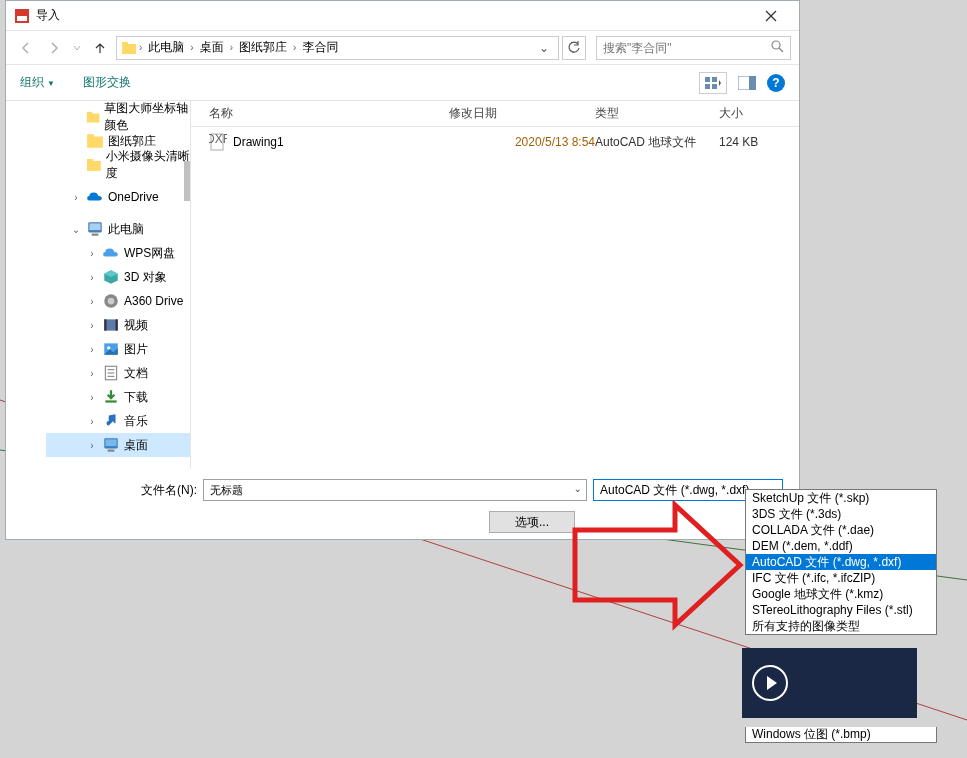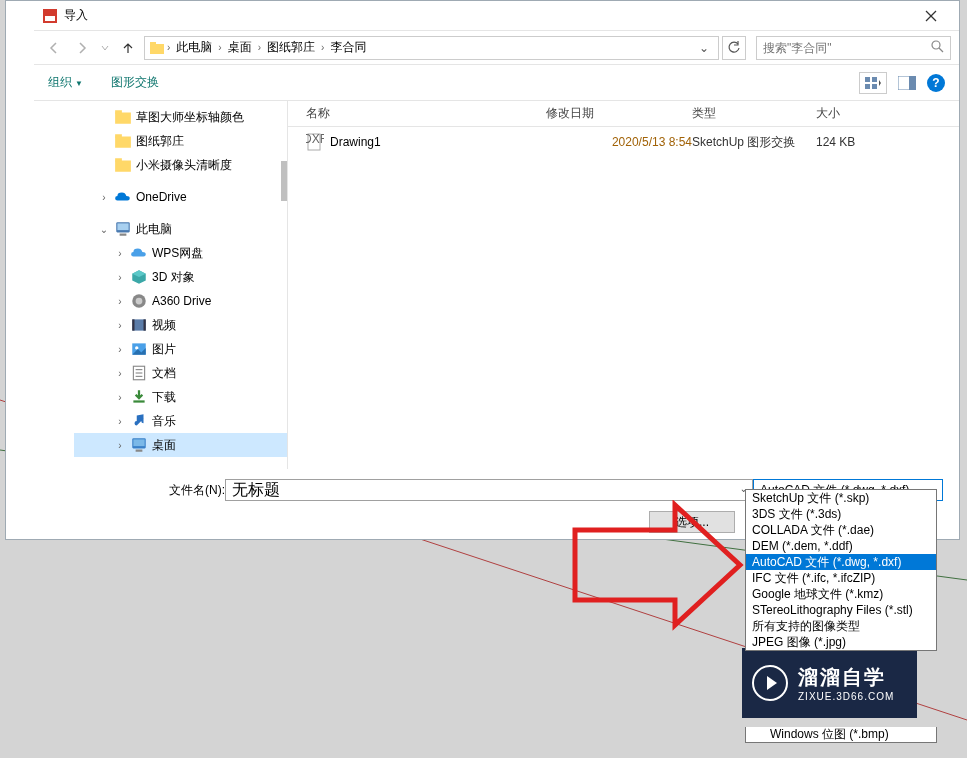--- a/index.html
+++ b/index.html
@@ -4,26 +4,25 @@
   <style>
     * { margin: 0; padding: 0; box-sizing: border-box; font-family: "Microsoft YaHei", Tahoma, sans-serif; font-size: 12px; }
     body { background: #d4d4d4; width: 967px; height: 758px; position: relative; overflow: hidden; }
     
     .perspective-lines { position: absolute; top: 0; left: 0; width: 100%; height: 100%; z-index: 0; }
     
     .dialog {
       position: absolute;
       top: 0;
       left: 5px;
-      width: 955px;
+      width: 795px;
       height: 540px;
       background: #fff;
       border: 1px solid #9faab3;
       z-index: 10;
-      padding-left: 28px;
     }
     
     .titlebar {
       height: 30px;
       display: flex;
       align-items: center;
       padding: 0 8px;
       background: #fff;
       border-bottom: 1px solid #e5e5e5;
     }
@@ -142,30 +141,31 @@
     .fr-type { width: 124px; color: #333; }
     .fr-size { width: 80px; color: #333; }
     .file-icon-dxf { width: 18px; height: 18px; }
     
     .bottom-area {
       padding: 10px 16px;
     }
     .filename-row {
       display: flex;
       align-items: center;
+      gap: 6px;
     }
     .filename-label { width: 175px; text-align: right; }
     .filename-input {
       flex: 1;
       height: 22px;
       border: 1px solid #a0a0a0;
       padding: 0 6px;
       position: relative;
     }
-    .filename-input input { border: none; outline: none; width: 100%; height: 100%; font-size: 16px; }
+    .filename-input input { border: none; outline: none; width: 100%; height: 100%; font-size: 11px; }
     .filename-input .dd-arrow { position: absolute; right: 4px; top: 3px; color: #555; font-size: 10px; }
     .filetype-select {
       width: 190px;
       height: 22px;
       border: 1px solid #0078d7;
       background: #fff;
       display: flex;
       align-items: center;
       padding: 0 6px;
       position: relative;
@@ -523,21 +523,21 @@
         <div class="fr-name">
           <span class="file-icon-dxf">
             <svg viewBox="0 0 18 18">
                 <rect x="2" y="1" width="12" height="16" fill="#fff" stroke="#aaa"></rect>
                 <text x="9" y="10" font-size="5" fill="#666" text-anchor="middle">DXF</text>
               </svg>
           </span>
           <span>Drawing1</span>
         </div>
         <div class="fr-date">2020/5/13 8:54</div>
-        <div class="fr-type">SketchUp 图形交换</div>
+        <div class="fr-type">AutoCAD 地球文件</div>
         <div class="fr-size">124 KB</div>
       </div>
     </div>
   </div>
 
   <div class="bottom-area">
     <div class="filename-row">
       <span class="filename-label">文件名(N):</span>
       <div class="filename-input">
         <input value="无标题" style="">
@@ -557,27 +557,22 @@
 <div class="dropdown-menu">
   <div class="dropdown-item">SketchUp 文件 (*.skp)</div>
   <div class="dropdown-item">3DS 文件 (*.3ds)</div>
   <div class="dropdown-item">COLLADA 文件 (*.dae)</div>
   <div class="dropdown-item">DEM (*.dem, *.ddf)</div>
   <div class="dropdown-item selected">AutoCAD 文件 (*.dwg, *.dxf)</div>
   <div class="dropdown-item">IFC 文件 (*.ifc, *.ifcZIP)</div>
   <div class="dropdown-item">Google 地球文件 (*.kmz)</div>
   <div class="dropdown-item">STereoLithography Files (*.stl)</div>
   <div class="dropdown-item">所有支持的图像类型</div>
-  <div class="dropdown-item">JPEG 图像 (*.jpg)</div>
 </div>
-<div style="position:absolute;top:727px;left:745px;width:192px;height:16px;background:#fff;border:1px solid #767676;border-top:none;z-index:12;padding:0 24px;display:flex;align-items:center;font-size:12px;">Windows 位图 (*.bmp)</div>
+<div style="position:absolute;top:727px;left:745px;width:192px;height:16px;background:#fff;border:1px solid #767676;border-top:none;z-index:12;padding:0 6px;display:flex;align-items:center;font-size:12px;">Windows 位图 (*.bmp)</div>
 
 <svg class="red-arrow" width="200" height="140">
   <path d="M 20 30 L 120 30 L 120 5 L 185 65 L 120 125 L 120 100 L 20 100 Z" fill="none" stroke="#e02020" stroke-width="5"></path>
 </svg>
 
 <div class="watermark">
   <div class="play-icon"></div>
-  <div class="wm-text">
-    <div class="line1">溜溜自学</div>
-    <div class="line2">ZIXUE.3D66.COM</div>
-  </div>
 </div>
 
 </body></html>

